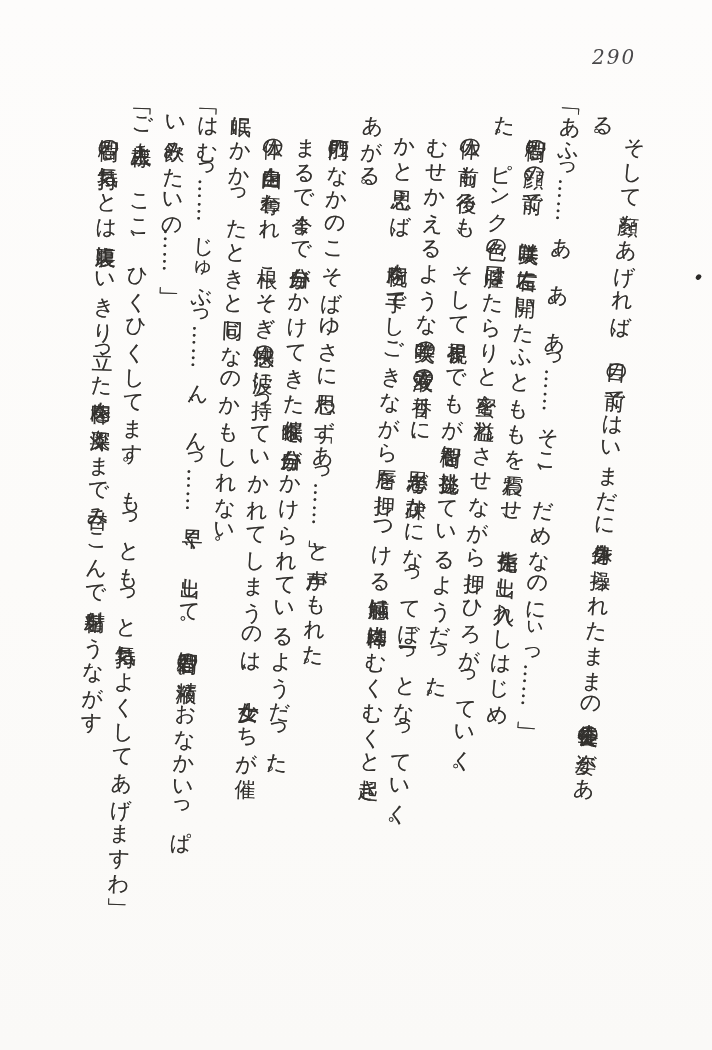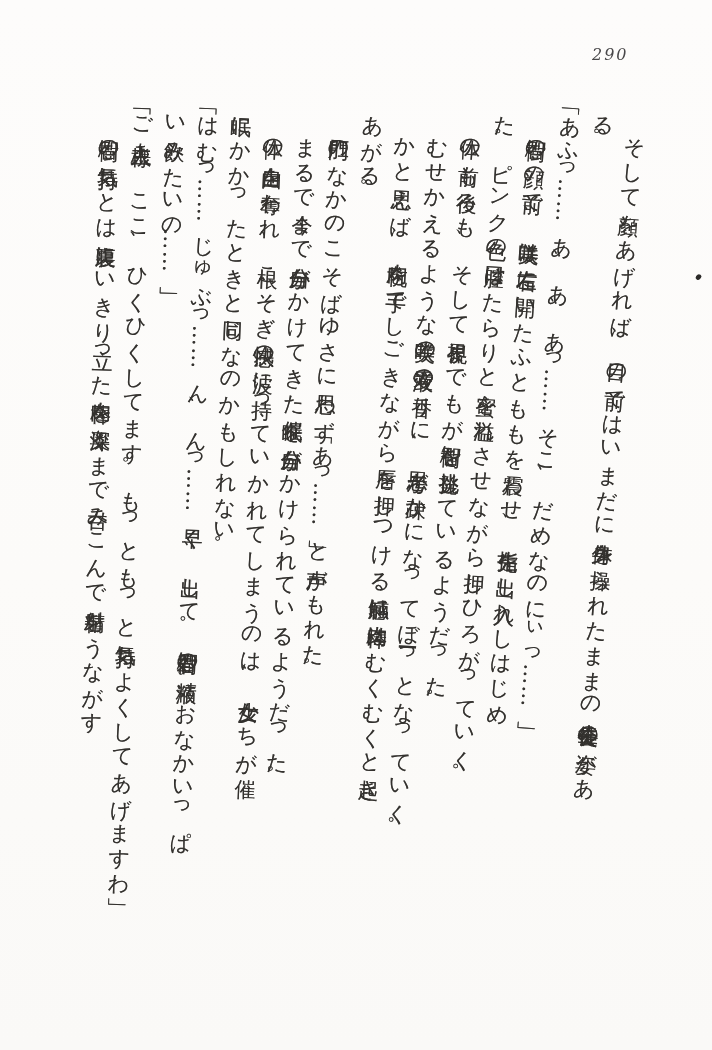--- a/index.html
+++ b/index.html
@@ -13,21 +13,21 @@
     height: 1050px;
     background: linear-gradient(180deg, #fdfcfb 0%, #fcfbf9 55%, #faf9f7 100%);
     overflow: hidden;
     font-family: "DejaVu Serif", "Liberation Serif", serif;
   }
   .page-number {
     position: absolute;
     top: 45px;
     left: 592px;
     font-style: italic;
-    font-size: 16px;
+    font-size: 20px;
     letter-spacing: 2px;
     color: #49484a;
   }
   .speck {
     position: absolute;
     left: 696px;
     top: 274px;
     width: 5px;
     height: 6px;
     background: #2b2a28;

